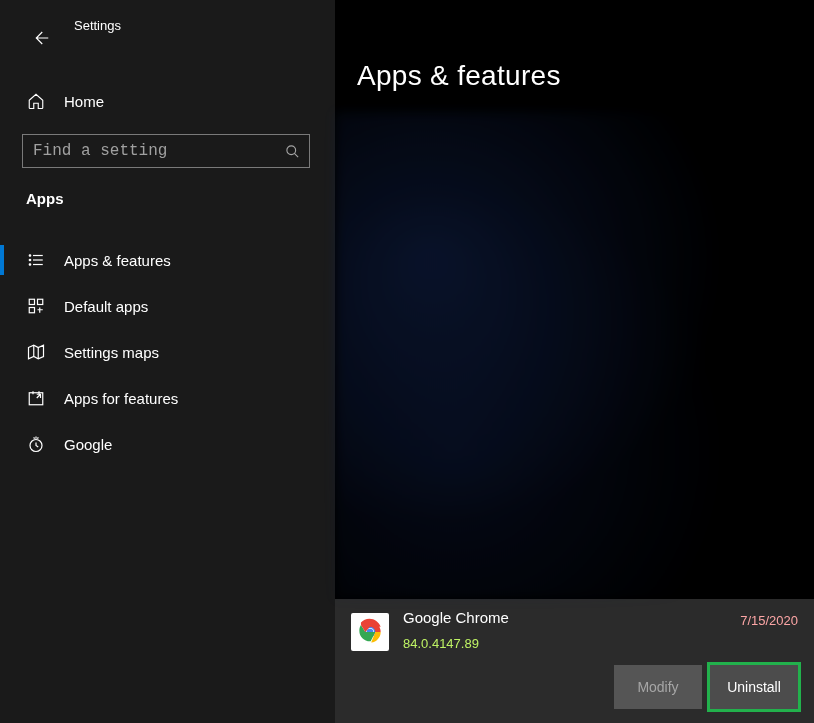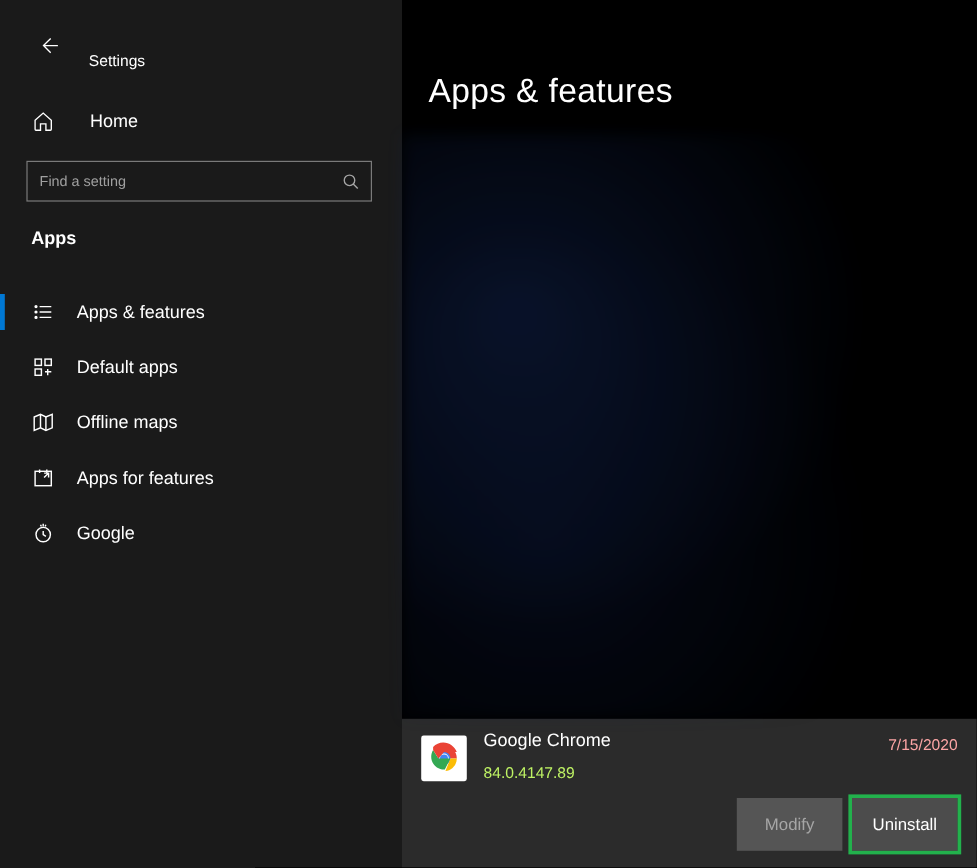--- a/index.html
+++ b/index.html
@@ -1,29 +1,29 @@
 <!DOCTYPE html>
 <html><head>
   <meta charset="utf-8">
   <style>
     * { margin: 0; padding: 0; box-sizing: border-box; font-family: "Segoe UI", sans-serif; }
     body { width: 814px; height: 723px; background: #000; color: #fff; overflow: hidden; display: flex; }
     
     .sidebar { width: 335px; height: 100%; background: #1a1a1a; padding: 0; display: flex; flex-direction: column; }
-    .sidebar-header { display: flex; align-items: flex-end; padding: 18px 16px 18px 20px; }
+    .sidebar-header { display: flex; align-items: flex-start; padding: 18px 16px 18px 20px; }
     .back-btn { width: 40px; height: 40px; display: flex; align-items: center; justify-content: center; cursor: pointer; }
     .window-title { font-size: 13px; font-weight: 400; margin-left: 14px; color: #fff; }
     
     .home-row { display: flex; align-items: center; padding: 10px 0 10px 26px; margin-top: 6px; cursor: pointer; }
     .home-row .icon { width: 20px; display:flex; justify-content:center; }
-    .home-row span.label { margin-left: 29px; font-size: 15px; }
+    .home-row span.label { margin-left: 18px; font-size: 15px; }
     
     .search-wrap { padding: 0 22px; margin-top: 14px; }
     .search-box { position: relative; width: 288px; height: 34px; border: 1px solid #7a7a7a; background: transparent; display:flex; align-items:center; }
-    .search-box input { flex: 1; background: transparent; border: none; outline: none; color: #7dd3fc; font-size: 12px; padding: 0 10px; height: 100%; }
+    .search-box input { flex: 1; background: transparent; border: none; outline: none; color: #7dd3fc; font-size: 16px; padding: 0 10px; height: 100%; font-family: Liberation Mono, monospace; }
     .search-box input::placeholder { color: #a0a0a0; }
     .search-icon { width: 34px; display:flex; align-items:center; justify-content:center; }
     
     .section-label { font-size: 15px; font-weight: 600; padding: 22px 16px 10px 26px; }
     
     .nav { margin-top: 20px; }
     .nav-item { display: flex; align-items: center; height: 46px; padding-left: 26px; cursor: pointer; position: relative; }
     .nav-item .icon { width: 20px; display:flex; justify-content:center; align-items:center; }
     .nav-item .label { margin-left: 18px; font-size: 15px; }
     .nav-item.active::before { content: ""; position: absolute; left: 0; top: 8px; bottom: 8px; width: 4px; background: #0078d4; }
@@ -109,21 +109,21 @@
       <span class="label">Default apps</span>
     </div>
     <div class="nav-item">
       <span class="icon">
         <svg width="18" height="18" viewBox="0 0 24 24" fill="none" stroke="#fff" stroke-width="1.6">
             <polygon points="2 6 9 3 15 6 22 3 22 18 15 21 9 18 2 21"></polygon>
             <line x1="9" y1="3" x2="9" y2="18"></line>
             <line x1="15" y1="6" x2="15" y2="21"></line>
           </svg>
       </span>
-      <span class="label">Offline maps</span>
+      <span class="label">Settings maps</span>
     </div>
     <div class="nav-item">
       <span class="icon">
         <svg width="18" height="18" viewBox="0 0 24 24" fill="none" stroke="#fff" stroke-width="1.6">
             <rect x="3" y="5" width="18" height="16"></rect>
             <path d="M8 3v4M16 3v4M13 12l5-5M18 12V7h-5"></path>
           </svg>
       </span>
       <span class="label">Apps for features</span>
     </div>

